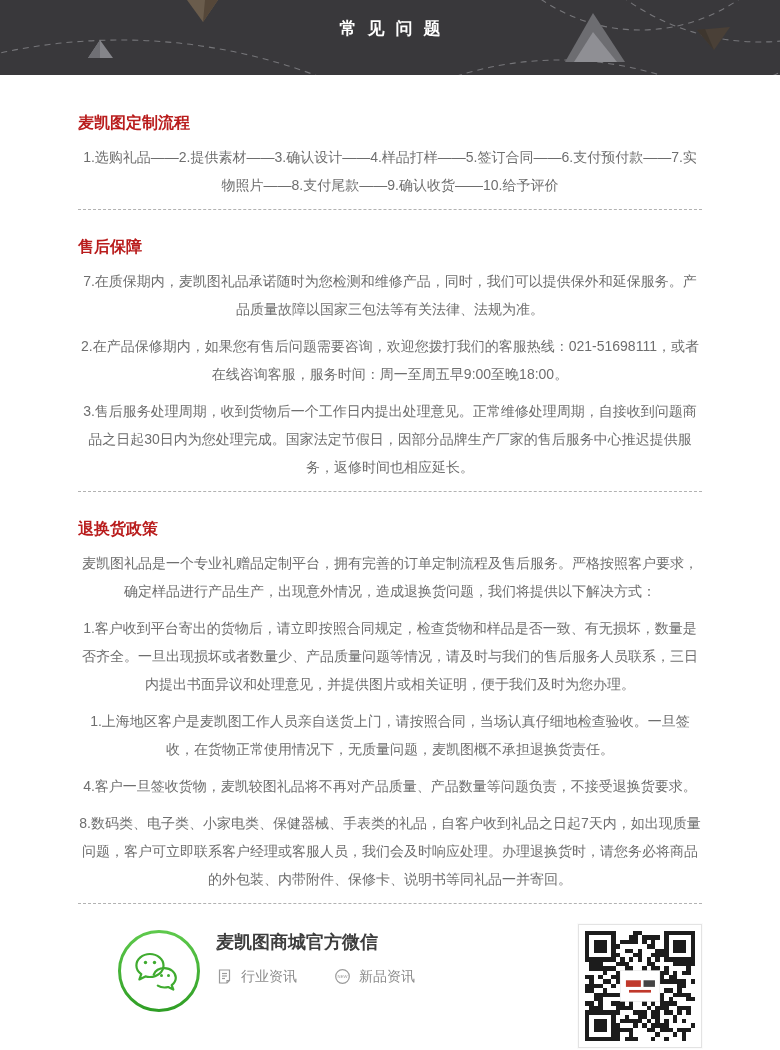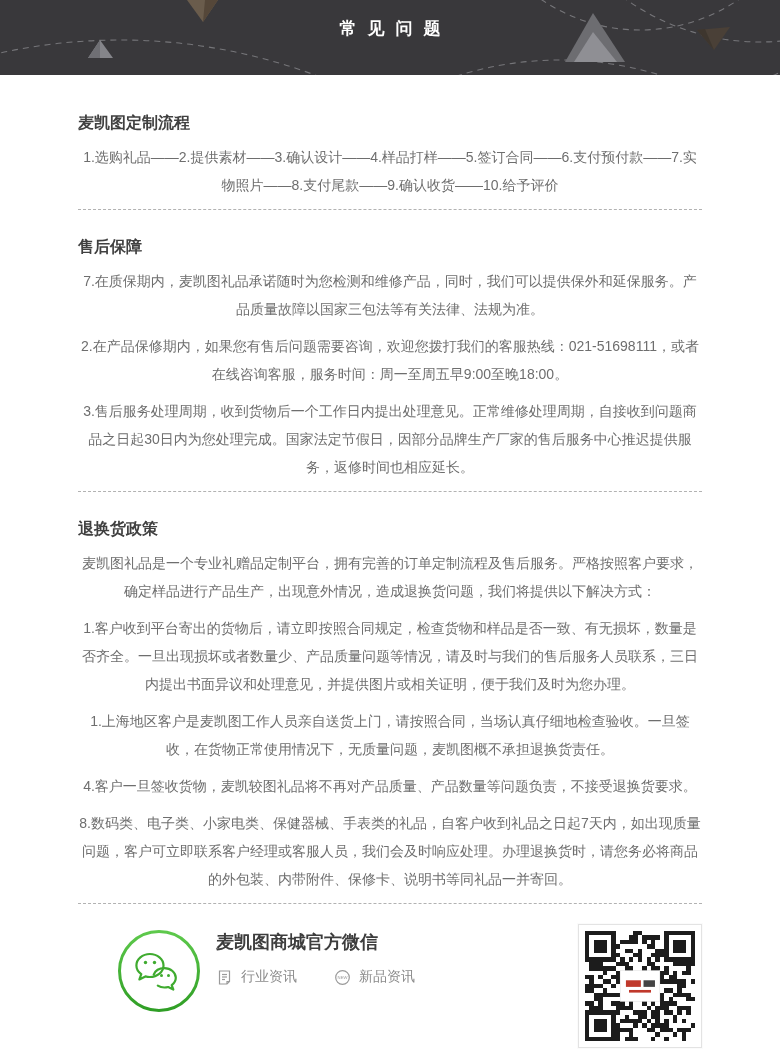--- a/index.html
+++ b/index.html
@@ -15,40 +15,40 @@
   .banner svg.deco{position:absolute;left:0;top:0;width:780px;height:75px;display:block;}
   .banner-title{
     position:absolute;left:0;top:0;width:100%;height:56px;margin:0;
     display:flex;align-items:center;justify-content:center;
     color:#ffffff;font-size:17px;font-weight:bold;letter-spacing:11px;text-indent:11px;
   }
 
   
   .content{padding:0 78px;}
   .content h2{
-    font-size:16px;font-weight:bold;color:#404040;
+    font-size:16px;font-weight:bold;color:#b91c1c;
     margin:26px 0 9px;line-height:22px;
   }
   .content section:first-of-type h2{margin-top:37px;}
   .content p{
     font-size:14px;color:#6e6e6e;line-height:28px;margin:0 0 9px;
     text-align:center;
   }
   hr.dashed{
     border:none;border-top:1px dashed #b2b2b2;height:0;
     margin:10px 0 0;
   }
 
   
   .wx{display:flex;align-items:flex-start;padding:20px 0 24px 38px;}
   .wx-badge{width:86px;height:86px;flex:0 0 auto;margin-top:4px;}
   .wx-col{margin-left:14px;padding-top:6px;}
   .wx-title{font-size:18px;font-weight:bold;color:#3d3d3d;margin:0 0 14px;}
   .wx-grid{display:grid;grid-template-columns:118px auto;grid-row-gap:10px;}
-  .wx-item{display:flex;align-items:center;font-size:14px;color:#8b8b8b;}
+  .wx-item{display:flex;align-items:flex-start;font-size:14px;color:#8b8b8b;}
   .wx-item .ic{width:17px;height:17px;margin-right:8px;display:inline-flex;}
   .wx-item .ic svg{width:17px;height:17px;}
   .qr-box{
     margin-left:auto;margin-right:0;
     background:#fff;border:1px solid #e3e3e3;padding:6px;
     width:110px;height:110px;box-shadow:0 0 0 1px rgba(0,0,0,0.015);
   }
   .qr-box svg{display:block;width:110px;height:110px;}
 </style>
 </head>

